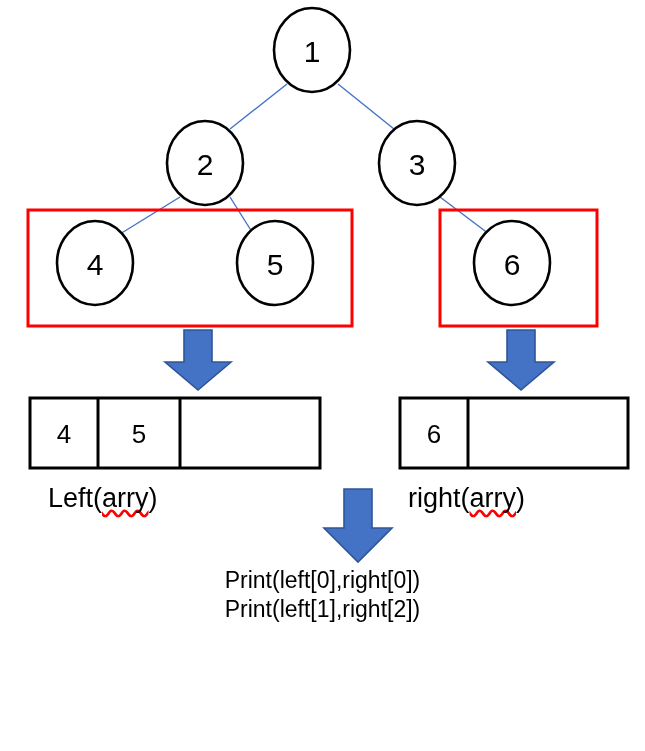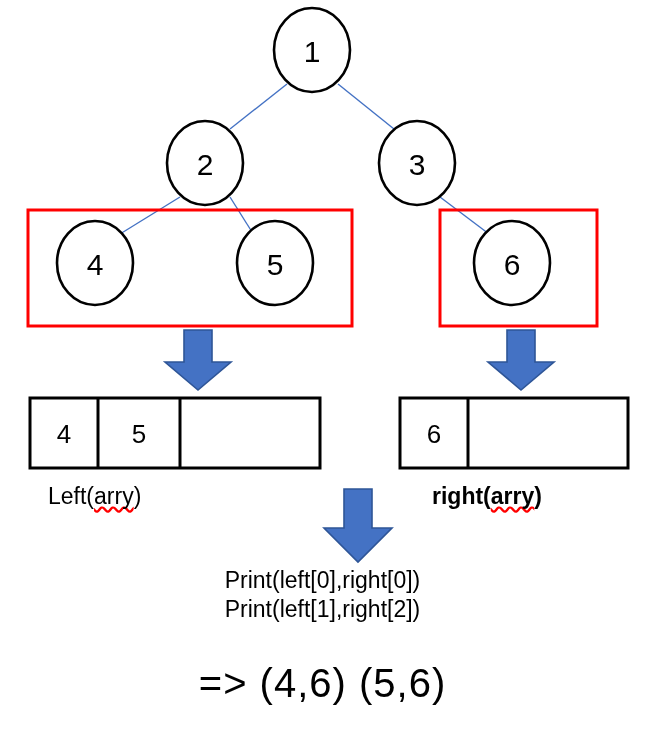--- a/index.html
+++ b/index.html
@@ -35,32 +35,32 @@
   }
   .cell-label {
     font-family: "Liberation Sans", sans-serif;
     font-size: 26px;
     fill: #000000;
     text-anchor: middle;
     dominant-baseline: central;
   }
   .caption {
     position: absolute;
-    font-size: 23px;
+    font-size: 27px;
     font-family: "Liberation Sans", sans-serif;
     color: #000000;
     white-space: nowrap;
   }
   .misspell {
     text-decoration: underline wavy #ff0000;
     text-decoration-skip-ink: none;
     text-underline-offset: 2px;
   }
   #caption-left { left: 48px; top: 483px; }
-  #caption-right { left: 432px; top: 483px; font-weight: bold; }
+  #caption-right { left: 408px; top: 483px; }
   #print-block {
     position: absolute;
     left: 0;
     top: 566px;
     width: 645px;
     text-align: center;
     font-size: 23px;
     line-height: 29px;
     font-family: "Liberation Sans", sans-serif;
     color: #000000;
@@ -153,15 +153,14 @@
 
   <div class="caption" id="caption-right">
     <span>right(</span><span class="misspell">arry</span><span>)</span>
   </div>
 
   <div id="print-block">
     <div>Print(left[0],right[0])</div>
     <div>Print(left[1],right[2])</div>
   </div>
 
-  <div id="result-line">=&gt;  (4,6)   (5,6)</div>
 
 </div>
 
 </body></html>

